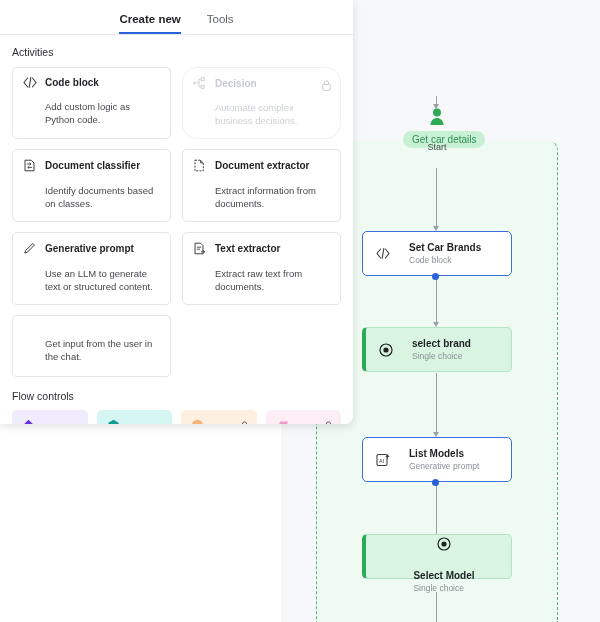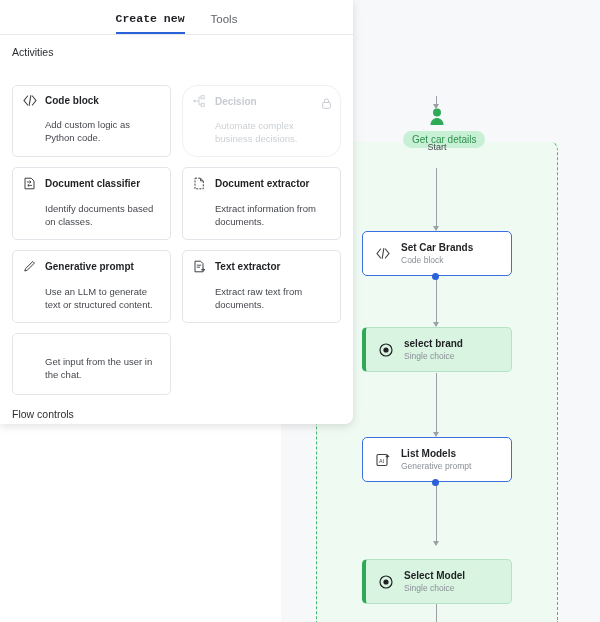--- a/index.html
+++ b/index.html
@@ -57,21 +57,21 @@
     position: absolute; left: 436px; width: 1px; background: #9aa0a6; z-index: 2;
   }
   .connector.arrow::after {
     content: ""; position: absolute; left: -3px; bottom: -1px;
     border-left: 3.5px solid transparent; border-right: 3.5px solid transparent;
     border-top: 5px solid #9aa0a6;
   }
 
   .node {
     position: absolute; left: 362px; width: 150px; height: 45px;
-    display: flex; align-items: center; gap: 9px; padding-left: 11px;
+    display: flex; align-items: center; gap: 17px; padding-left: 11px;
     border-radius: 5px; z-index: 6;
   }
   .node.selected {
     background: #ffffff; border: 1.5px solid #3b6fe0;
   }
   .node.green {
     background: #d9f5e2; border: 1px solid #b3e3c4; border-left: 4px solid #2eaa57;
   }
   .node-icon { width: 18px; flex: 0 0 18px; display: flex; align-items: center; justify-content: center; color: #3c4043; }
   .node-text { display: flex; flex-direction: column; gap: 2px; }
@@ -90,24 +90,24 @@
     z-index: 20; overflow: hidden;
   }
   .tabs {
     height: 35px; display: flex; justify-content: center; align-items: flex-end;
     gap: 26px; border-bottom: 1px solid #e6e8eb;
   }
   .tab {
     font-size: 11.5px; color: #5f6368; padding-bottom: 7px;
     border-bottom: 2px solid transparent; cursor: pointer;
   }
-  .tab.active { color: #1f2124; font-weight: bold; border-bottom-color: #2b62d9; font-family: Liberation Mono, monospace; }
+  .tab.active { color: #1f2124; font-weight: bold; border-bottom-color: #2b62d9; }
 
   .panel-body { padding: 11px 12px 0 12px; }
-  .section-title { font-size: 10.5px; color: #2b2e33; margin-bottom: 27px; }
+  .section-title { font-size: 10.5px; color: #2b2e33; margin-bottom: 9px; }
   .section-title.flow { margin-top: 13px; margin-bottom: 8px; }
 
   .grid { display: grid; grid-template-columns: 1fr 1fr; gap: 10px 11px; }
   .card {
     border: 1px solid #e2e5e9; border-radius: 5px; padding: 9px 10px 10px 10px;
     background: #fff; position: relative; min-height: 62px;
   }
   .card.disabled { border-color: #eef0f2; border-radius: 15px; }
   .card-head { display: flex; align-items: center; gap: 7px; }
   .card-icon { width: 15px; flex: 0 0 15px; display: flex; align-items: center; color: #3c4043; }
@@ -187,21 +187,21 @@
         <path d="M11.5 1 L12.2 2.6 L13.8 3.3 L12.2 4 L11.5 5.6 L10.8 4 L9.2 3.3 L10.8 2.6 Z" fill="#3c4043"></path>
       </svg>
     </span>
     <span class="node-text">
       <span class="node-title">List Models</span>
       <span class="node-sub">Generative prompt</span>
     </span>
   </div>
   <div class="node-dot" style="top:479px;"></div>
 
-  <div class="node green" style="top:559px;">
+  <div class="node green" style="top:534px;flex-direction:column;">
     <span class="node-icon">
       <svg width="14" height="14" viewBox="0 0 14 14">
         <circle cx="7" cy="7" r="6" fill="none" stroke="#1f2124" stroke-width="1.2"></circle>
         <circle cx="7" cy="7" r="2.6" fill="#1f2124"></circle>
       </svg>
     </span>
     <span class="node-text">
       <span class="node-title">Select Model</span>
       <span class="node-sub">Single choice</span>
     </span>

